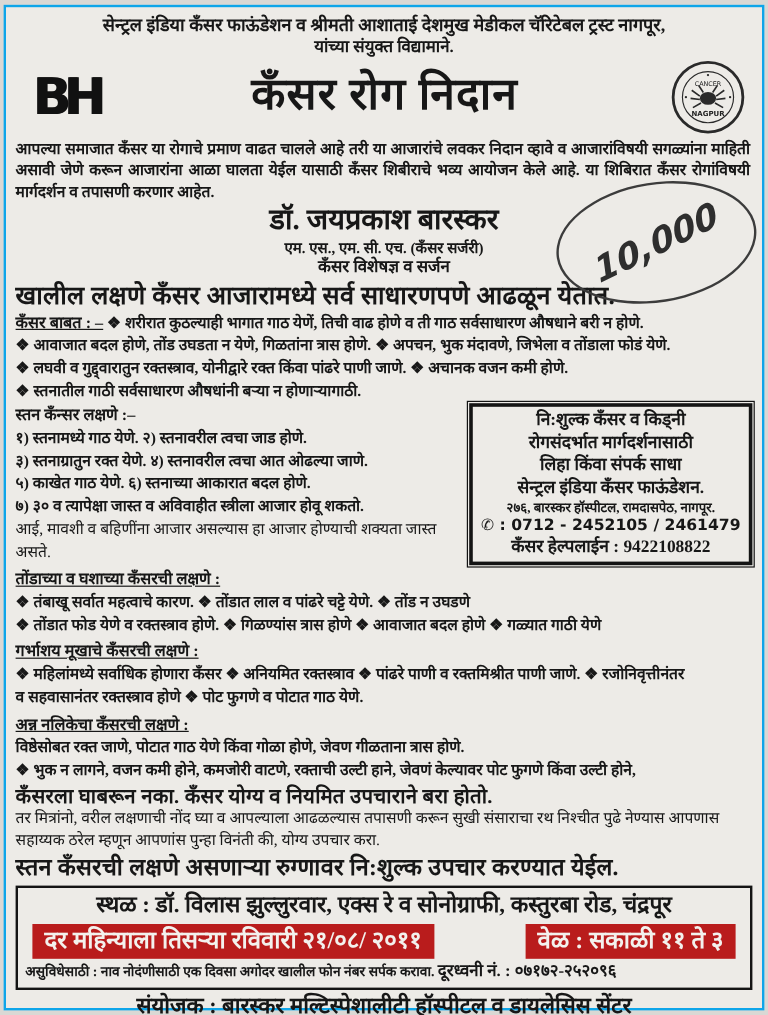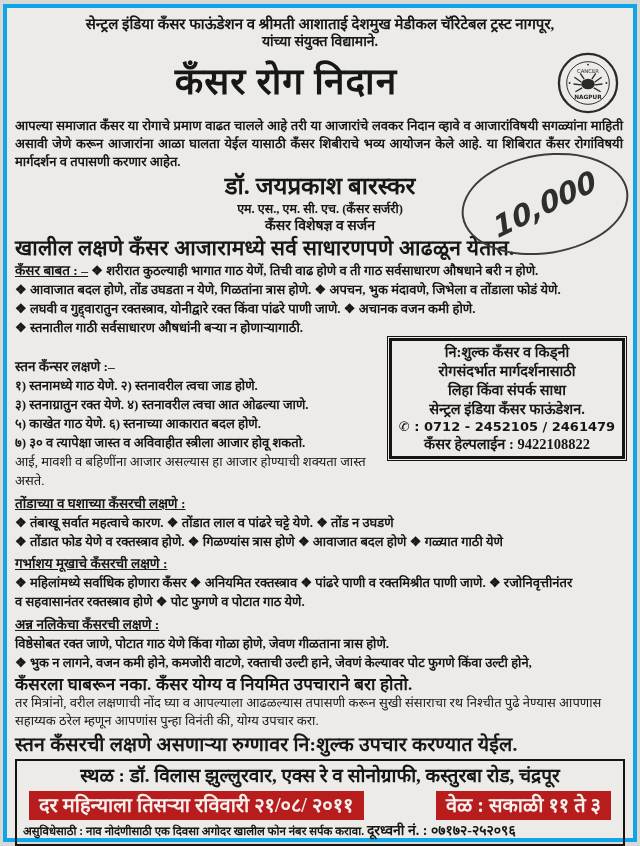--- a/index.html
+++ b/index.html
@@ -7,21 +7,21 @@
   .page {
     width:640px; height:846px;
     background:#dad8d4;
     padding:4px 3px;
     font-family:"Liberation Serif","DejaVu Serif",serif;
     color:#171717;
     position:relative;
     overflow:hidden;
   }
   .frame {
-    border:4px solid #0ea5e9;
+    border:2px solid #0ea5e9;
     background:#edebe7;
     height:100%;
     padding:4px 8px 2px 8px;
     position:relative;
   }
   
   .trust-line { text-align:center; font-weight:bold; font-size:15px; line-height:1.25; padding:3px 4px 0; }
   .joint-line { text-align:center; font-weight:bold; font-size:14px; line-height:1.2; }
   .title-row { display:flex; align-items:center; justify-content:space-between; margin-top:1px; }
   .bh-logo {
@@ -46,21 +46,21 @@
   }
   .hand-text {
     font-family:"DejaVu Sans",sans-serif; font-style:italic; font-weight:bold;
     font-size:29px; color:#2e2e2e; transform:rotate(-17deg) skewX(-8deg);
   }
   
   .big-heading { font-size:21px; font-weight:bold; line-height:1.2; margin-top:2px; letter-spacing:0.3px; }
   .sec { font-size:13px; line-height:1.46; }
   .sec-heading { font-weight:bold; text-decoration:underline; font-size:13.5px; }
   .sec-heading.nl { display:block; margin-top:3px; }
-  .plain-heading { font-weight:bold; font-size:13.5px; display:block;margin-top:19px; }
+  .plain-heading { font-weight:bold; font-size:13.5px; display:block; }
   .line { display:block; }
   .bold { font-weight:bold; }
   
   .contact-box {
     float:right; width:236px; border:3px solid #141414; outline:1px solid #141414; outline-offset:1px;
     background:#edebe7; text-align:center; padding:2px 3px 3px;
     margin:0 0 3px 7px;
   }
   .cb-l { font-size:14.5px; font-weight:bold; line-height:1.3; }
   .cb-addr { font-size:11px; font-weight:bold; line-height:1.3; }
@@ -86,20 +86,21 @@
 </head>
 <body>
 
 <div class="page">
   <div class="frame">
 
     <div class="trust-line">सेन्ट्रल इंडिया कँसर फाऊंडेशन व श्रीमती आशाताई देशमुख मेडीकल चॅरिटेबल ट्रस्ट नागपूर,</div>
     <div class="joint-line">यांच्या संयुक्त विद्यामाने.</div>
 
     <div class="title-row">
+      <div class="bh-logo">BH</div>
       <div class="main-title">कँसर रोग निदान</div>
       <svg class="seal" viewBox="0 0 64 64">
         <circle cx="32" cy="32" r="30" fill="none" stroke="#2a2a2a" stroke-width="2.4"></circle>
         <circle cx="32" cy="32" r="22" fill="none" stroke="#2a2a2a" stroke-width="1"></circle>
         <circle cx="32" cy="13" r="1" fill="#2a2a2a"></circle>
           <circle cx="13" cy="32" r="1" fill="#2a2a2a"></circle>
         <circle cx="51" cy="32" r="1" fill="#2a2a2a"></circle>
         <text x="32" y="22" text-anchor="middle" font-size="5.5" font-family="DejaVu Sans, sans-serif" fill="#222">CANCER</text>
         <ellipse cx="32" cy="33" rx="7" ry="5.5" fill="#2a2a2a"></ellipse>
         <path d="M25 31 L18 26 M25 34 L17 33 M26 37 L19 41 M39 31 L46 26 M39 34 L47 33 M38 37 L45 41 M28 28 L24 22 M36 28 L40 22" stroke="#2a2a2a" stroke-width="1.4" fill="none"></path>
@@ -127,20 +128,21 @@
       <span class="line bold">❖ आवाजात बदल होणे, तोंड उघडता न येणे, गिळतांना त्रास होणे. ❖ अपचन, भुक मंदावणे, जिभेला व तोंडाला फोडं येणे.</span>
       <span class="line bold">❖ लघवी व गुद्द्वारातुन रक्तस्त्राव, योनीद्वारे रक्त किंवा पांढरे पाणी जाणे. ❖ अचानक वजन कमी होणे.</span>
       <span class="line bold">❖ स्तनातील गाठी सर्वसाधारण औषधांनी बऱ्या न होणाऱ्यागाठी.</span>
     </div>
 
     <div class="contact-box">
       <div class="cb-l">नि:शुल्क कँसर व किड्नी</div>
       <div class="cb-l">रोगसंदर्भात मार्गदर्शनासाठी</div>
       <div class="cb-l">लिहा किंवा संपर्क साधा</div>
       <div class="cb-l">सेन्ट्रल इंडिया कँसर फाऊंडेशन.</div>
+      <div class="cb-addr">२७६, बारस्कर हॉस्पीटल, रामदासपेठ, नागपूर.</div>
       <div class="cb-phone">✆ :  0712 - 2452105 / 2461479</div>
       <div class="cb-help">कँसर हेल्पलाईन : 9422108822</div>
     </div>
 
     <div class="sec">
       <span class="plain-heading">स्तन कँन्सर लक्षणे :–</span>
       <span class="line bold">१) स्तनामध्ये गाठ येणे.  २) स्तनावरील त्वचा जाड होणे.</span>
       <span class="line bold">३) स्तनाग्रातुन रक्त येणे. ४) स्तनावरील त्वचा आत ओढल्या जाणे.</span>
       <span class="line bold">५) काखेत गाठ येणे. ६) स्तनाच्या आकारात बदल होणे.</span>
       <span class="line bold">७) ३० व त्यापेक्षा जास्त व अविवाहीत स्त्रीला आजार होवू शकतो.</span>

